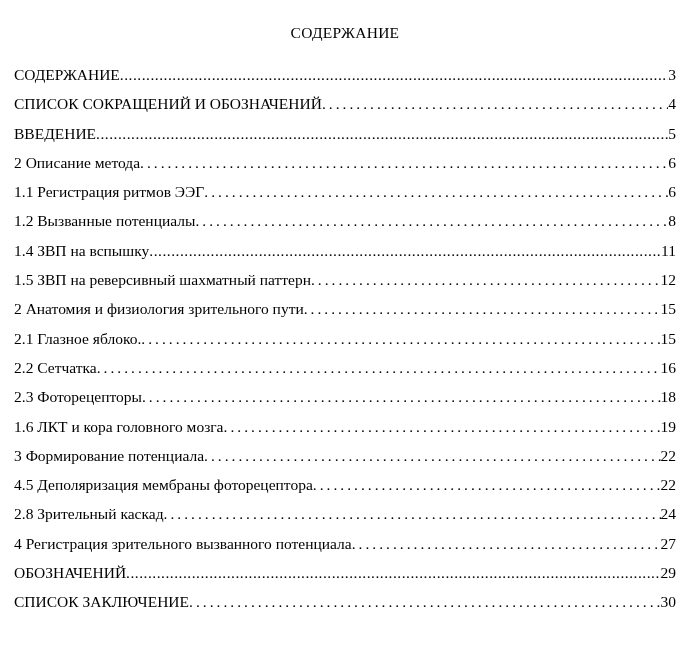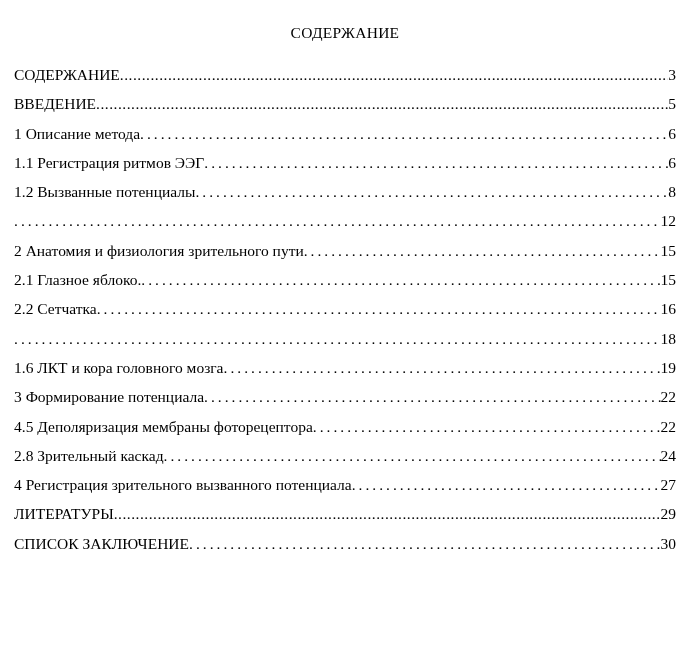--- a/index.html
+++ b/index.html
@@ -67,48 +67,59 @@
   <h1 class="doc-title">СОДЕРЖАНИЕ</h1>
 
   <div class="toc-list">
 
     <div class="toc-row">
       <span class="toc-label">СОДЕРЖАНИЕ</span>
       <span class="leader dense"></span>
       <span class="page-num">3</span>
     </div>
 
+    <div class="toc-row">
+      <span class="toc-label">СПИСОК СОКРАЩЕНИЙ И ОБОЗНАЧЕНИЙ </span>
+      <span class="leader spaced"></span>
+      <span class="page-num">4</span>
+    </div>
 
     <div class="toc-row">
       <span class="toc-label">ВВЕДЕНИЕ </span>
       <span class="leader dense"></span>
       <span class="page-num">5</span>
     </div>
 
     <div class="toc-row">
-      <span class="toc-label">1 Описание метода</span>
+      <span class="toc-label">2 Описание метода</span>
       <span class="leader spaced"></span>
       <span class="page-num">6</span>
     </div>
 
     <div class="toc-row">
       <span class="toc-label">1.1 Регистрация ритмов ЭЭГ</span>
       <span class="leader spaced"></span>
       <span class="page-num">6</span>
     </div>
 
     <div class="toc-row">
       <span class="toc-label">1.2 Вызванные потенциалы</span>
       <span class="leader spaced"></span>
       <span class="page-num">8</span>
     </div>
 
 
+    <div class="toc-row">
+      <span class="toc-label">1.4 ЗВП на вспышку</span>
+      <span class="leader dense"></span>
+      <span class="page-num">11</span>
+    </div>
 
     <div class="toc-row">
+      <span class="toc-label">1.5 ЗВП на реверсивный шахматный паттерн </span>
       <span class="leader spaced"></span>
       <span class="page-num">12</span>
     </div>
 
     <div class="toc-row">
       <span class="toc-label">2 Анатомия и физиология зрительного пути</span>
       <span class="leader spaced"></span>
       <span class="page-num">15</span>
     </div>
 
@@ -118,20 +129,21 @@
       <span class="page-num">15</span>
     </div>
 
     <div class="toc-row">
       <span class="toc-label">2.2 Сетчатка</span>
       <span class="leader spaced"></span>
       <span class="page-num">16</span>
     </div>
 
     <div class="toc-row">
+      <span class="toc-label">2.3 Фоторецепторы</span>
       <span class="leader spaced"></span>
       <span class="page-num">18</span>
     </div>
 
     <div class="toc-row">
       <span class="toc-label">1.6 ЛКТ и кора головного мозга</span>
       <span class="leader spaced"></span>
       <span class="page-num">19</span>
     </div>
 
@@ -153,21 +165,21 @@
       <span class="page-num">24</span>
     </div>
 
     <div class="toc-row">
       <span class="toc-label">4 Регистрация зрительного вызванного потенциала</span>
       <span class="leader spaced"></span>
       <span class="page-num">27</span>
     </div>
 
     <div class="toc-row">
-      <span class="toc-label">ЛИТЕРАТУРЫ</span>
+      <span class="toc-label">ОБОЗНАЧЕНИЙ</span>
       <span class="leader dense"></span>
       <span class="page-num">29</span>
     </div>
 
     <div class="toc-row">
       <span class="toc-label">СПИСОК ЗАКЛЮЧЕНИЕ</span>
       <span class="leader spaced"></span>
       <span class="page-num">30</span>
     </div>
 

